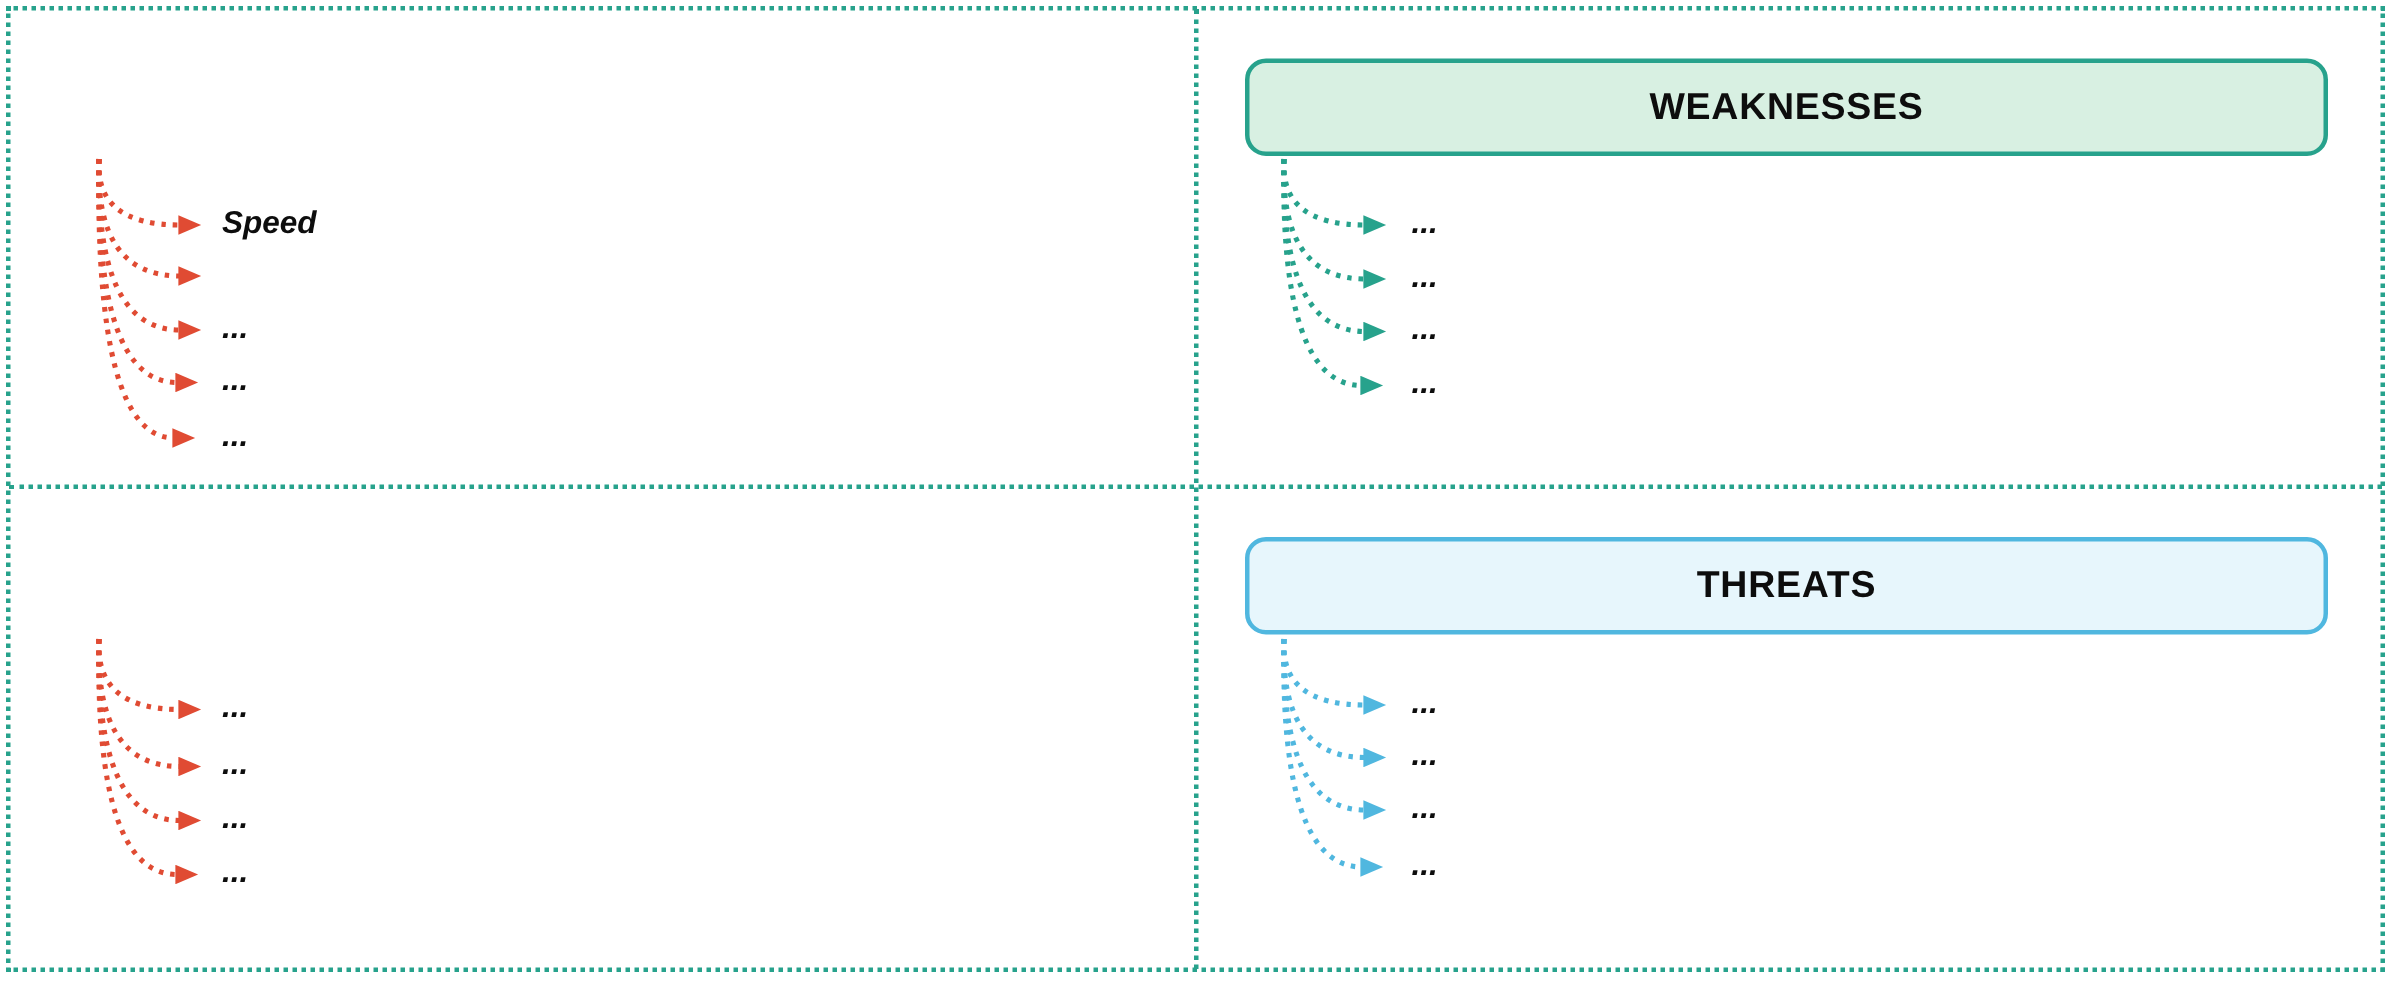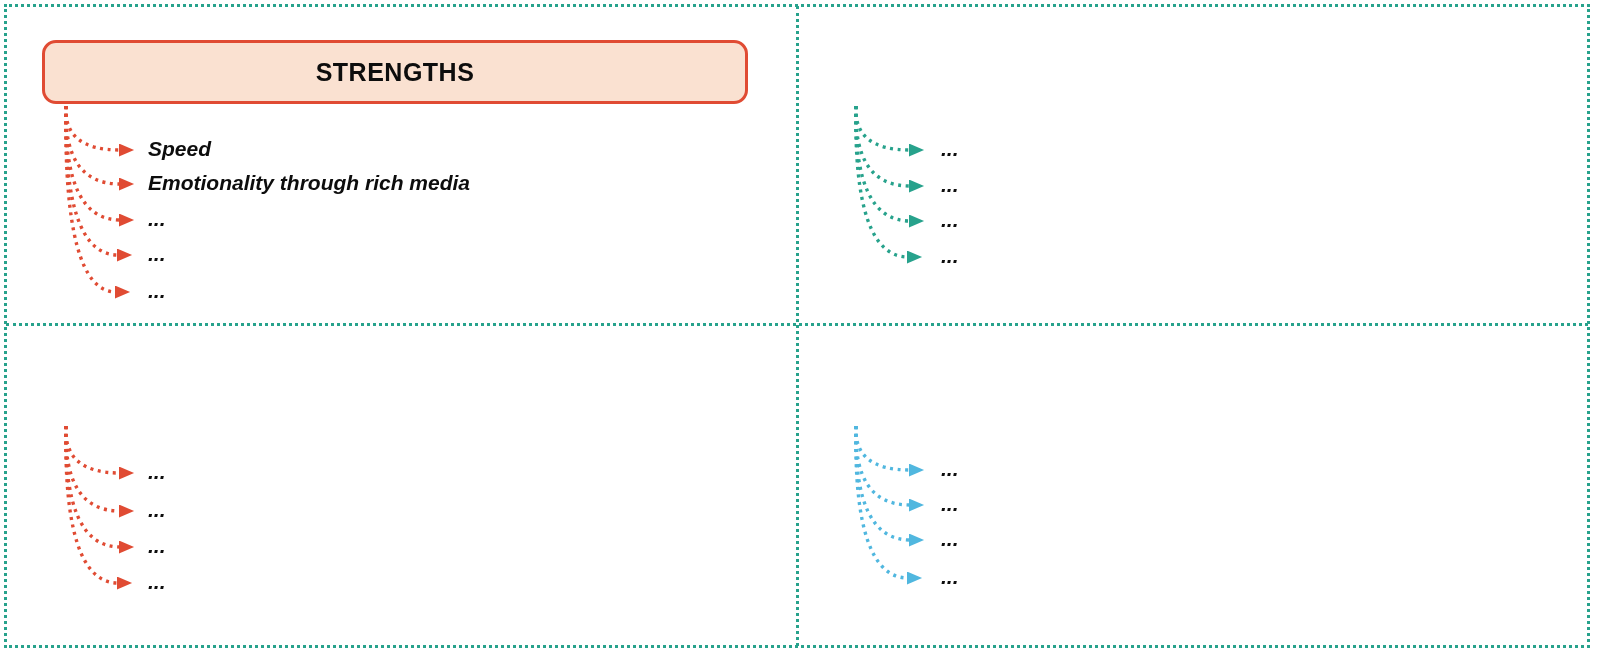--- a/index.html
+++ b/index.html
@@ -35,49 +35,48 @@
 </head>
 <body>
 
 <div class="canvas">
 
   <div class="outer-border"></div>
   <div class="divider-v"></div>
   <div class="divider-h"></div>
 
   <div class="quadrant">
-    <div class="header red" style="left:42px;top:40px;width:706px;height:64px;">
-      <span>STRENGTHS</span>
-    </div>
     <svg class="arrows" style="left:40px;top:100px;" width="110" height="210" viewBox="0 0 110 210">
       <defs>
         <marker id="ah-red" viewBox="0 0 14 12" refX="1" refY="6" markerWidth="16" markerHeight="13" orient="auto" markerUnits="userSpaceOnUse">
           <path d="M0,0 L14,6 L0,12 Z" fill="#e04b33"></path>
         </marker>
         <marker id="ah-teal" viewBox="0 0 14 12" refX="1" refY="6" markerWidth="16" markerHeight="13" orient="auto" markerUnits="userSpaceOnUse">
           <path d="M0,0 L14,6 L0,12 Z" fill="#27a28c"></path>
         </marker>
         <marker id="ah-blue" viewBox="0 0 14 12" refX="1" refY="6" markerWidth="16" markerHeight="13" orient="auto" markerUnits="userSpaceOnUse">
           <path d="M0,0 L14,6 L0,12 Z" fill="#50b7df"></path>
         </marker>
       </defs>
       <path class="conn s-red" d="M26,6 Q23,50 80,50" marker-end="url(#ah-red)"></path>
       <path class="conn s-red" d="M26,6 Q23,84 80,84" marker-end="url(#ah-red)"></path>
       <path class="conn s-red" d="M26,6 Q23,120 80,120" marker-end="url(#ah-red)"></path>
       <path class="conn s-red" d="M26,6 Q23,155 78,155" marker-end="url(#ah-red)"></path>
       <path class="conn s-red" d="M26,6 Q23,192 76,192" marker-end="url(#ah-red)"></path>
     </svg>
     <div class="item" style="left:148px;top:136px;text-align:center;">Speed</div>
-    <div class="item" style="left:148px;top:170px;">Emotionality through rich media</div>
     <div class="item" style="left:148px;top:206px;">...</div>
     <div class="item" style="left:148px;top:241px;">...</div>
     <div class="item" style="left:148px;top:278px;">...</div>
   </div>
 
   <div class="quadrant">
+    <div class="header teal" style="left:830px;top:39px;width:722px;height:65px;">
+      <span>WEAKNESSES</span>
+    </div>
     <svg class="arrows" style="left:830px;top:100px;" width="110" height="170" viewBox="0 0 110 170">
       <path class="conn s-teal" d="M26,6 Q23,50 80,50" marker-end="url(#ah-teal)"></path>
       <path class="conn s-teal" d="M26,6 Q23,86 80,86" marker-end="url(#ah-teal)"></path>
       <path class="conn s-teal" d="M26,6 Q23,121 80,121" marker-end="url(#ah-teal)"></path>
       <path class="conn s-teal" d="M26,6 Q23,157 78,157" marker-end="url(#ah-teal)"></path>
     </svg>
     <div class="item" style="left:941px;top:136px;">...</div>
     <div class="item" style="left:941px;top:172px;">...</div>
     <div class="item" style="left:941px;top:207px;">...</div>
     <div class="item" style="left:941px;top:243px;">...</div>
@@ -90,20 +89,23 @@
       <path class="conn s-red" d="M26,6 Q23,127 80,127" marker-end="url(#ah-red)"></path>
       <path class="conn s-red" d="M26,6 Q23,163 78,163" marker-end="url(#ah-red)"></path>
     </svg>
     <div class="item" style="left:148px;top:459px;">...</div>
     <div class="item" style="left:148px;top:497px;">...</div>
     <div class="item" style="left:148px;top:533px;">...</div>
     <div class="item" style="left:148px;top:569px;">...</div>
   </div>
 
   <div class="quadrant">
+    <div class="header blue" style="left:830px;top:358px;width:722px;height:65px;">
+      <span>THREATS</span>
+    </div>
     <svg class="arrows" style="left:830px;top:420px;" width="110" height="175" viewBox="0 0 110 175">
       <path class="conn s-blue" d="M26,6 Q23,50 80,50" marker-end="url(#ah-blue)"></path>
       <path class="conn s-blue" d="M26,6 Q23,85 80,85" marker-end="url(#ah-blue)"></path>
       <path class="conn s-blue" d="M26,6 Q23,120 80,120" marker-end="url(#ah-blue)"></path>
       <path class="conn s-blue" d="M26,6 Q23,158 78,158" marker-end="url(#ah-blue)"></path>
     </svg>
     <div class="item" style="left:941px;top:456px;">...</div>
     <div class="item" style="left:941px;top:491px;">...</div>
     <div class="item" style="left:941px;top:526px;">...</div>
     <div class="item" style="left:941px;top:564px;">...</div>

